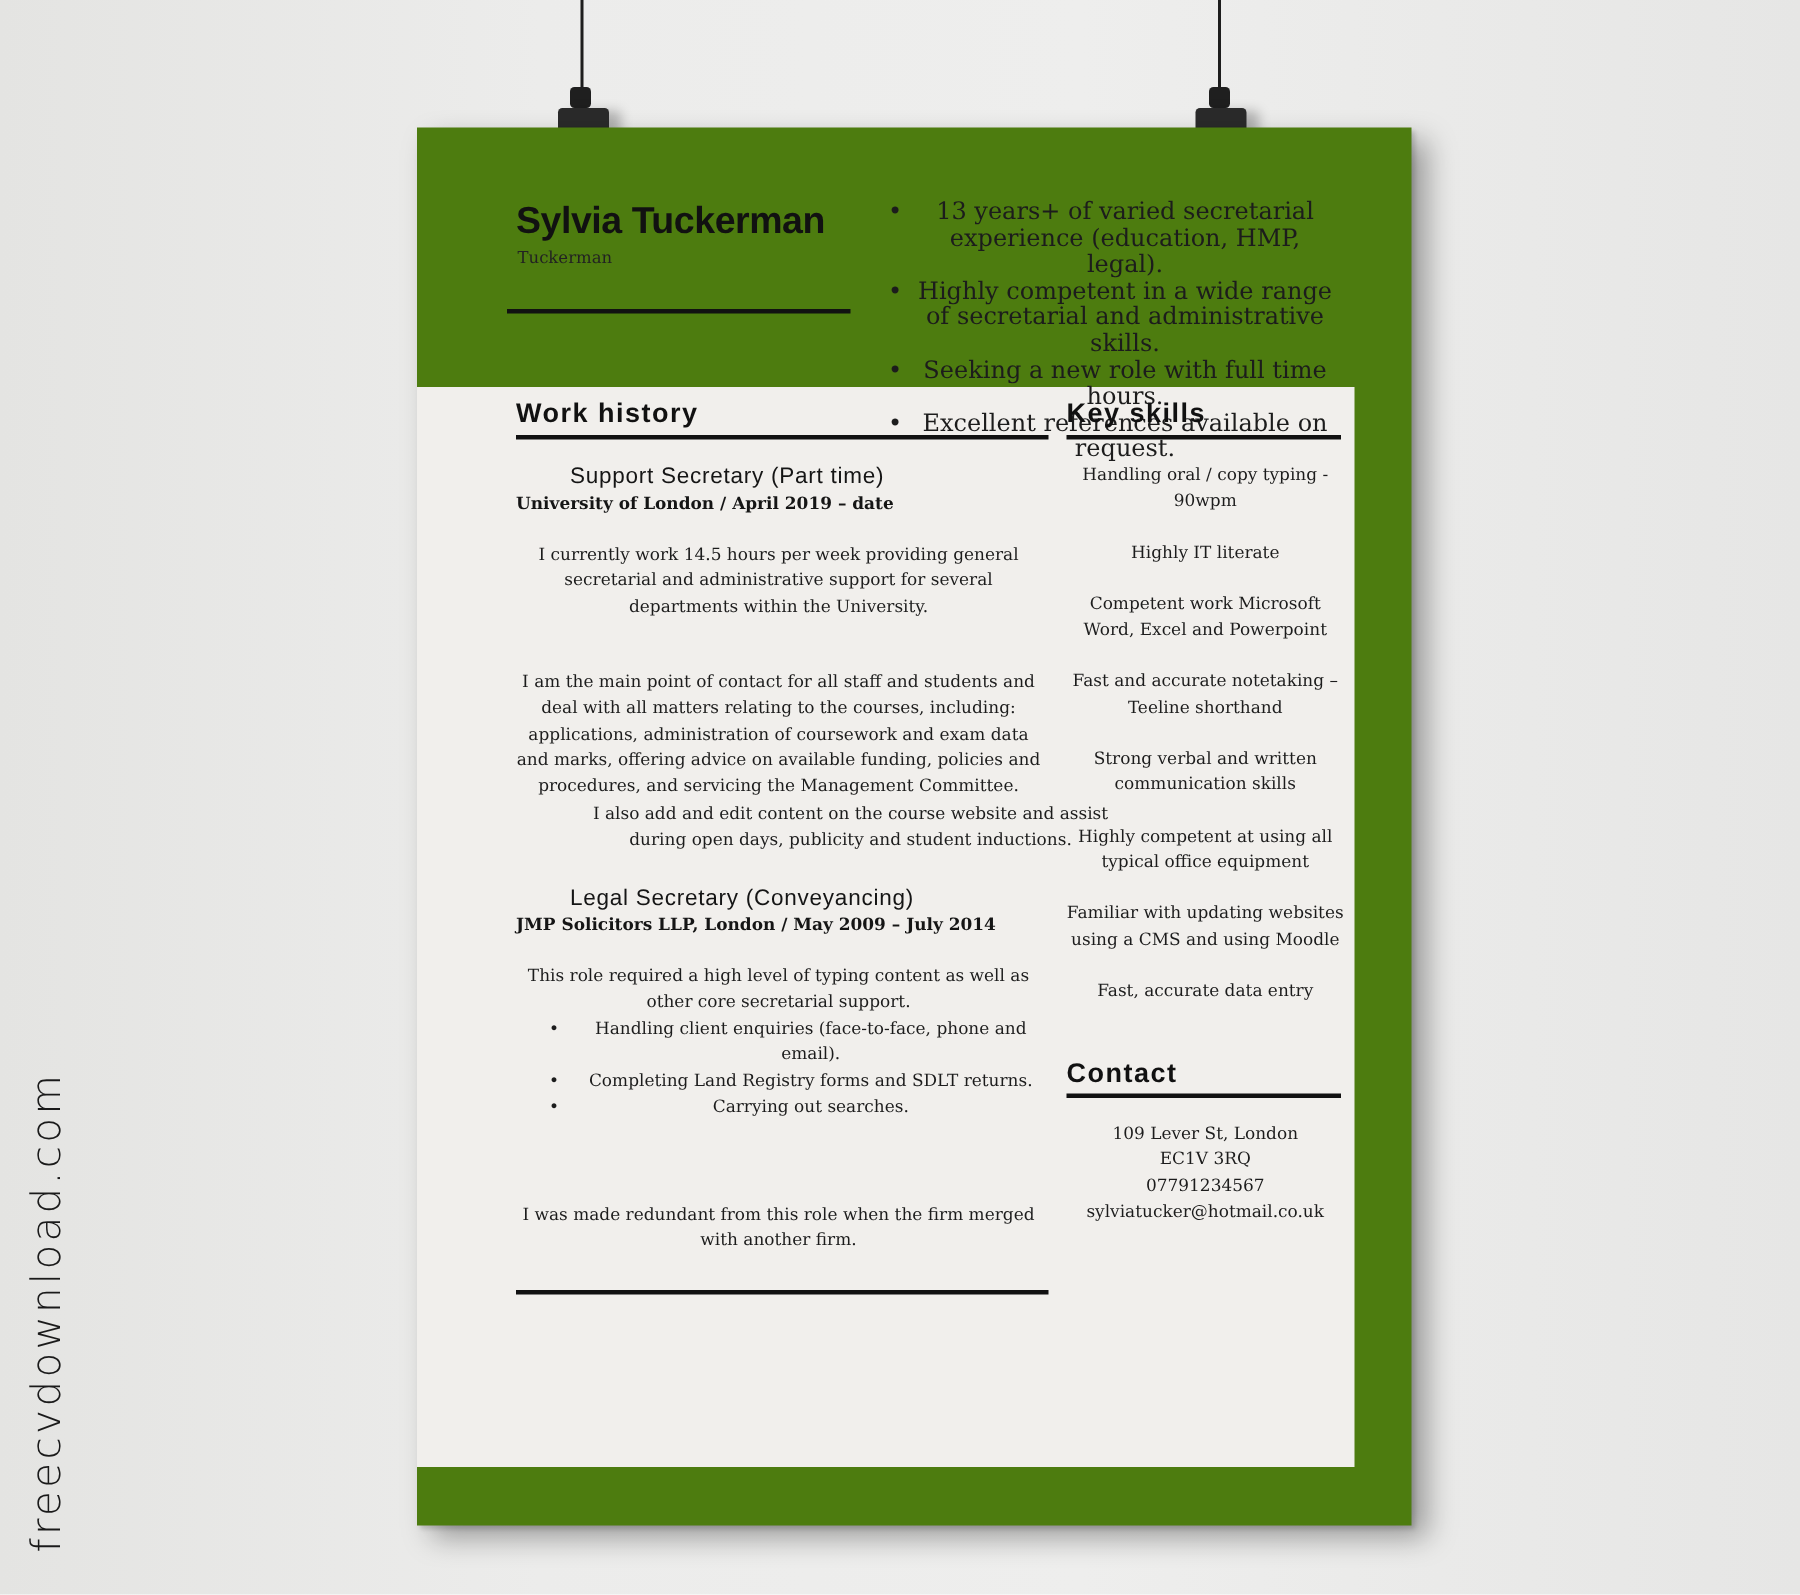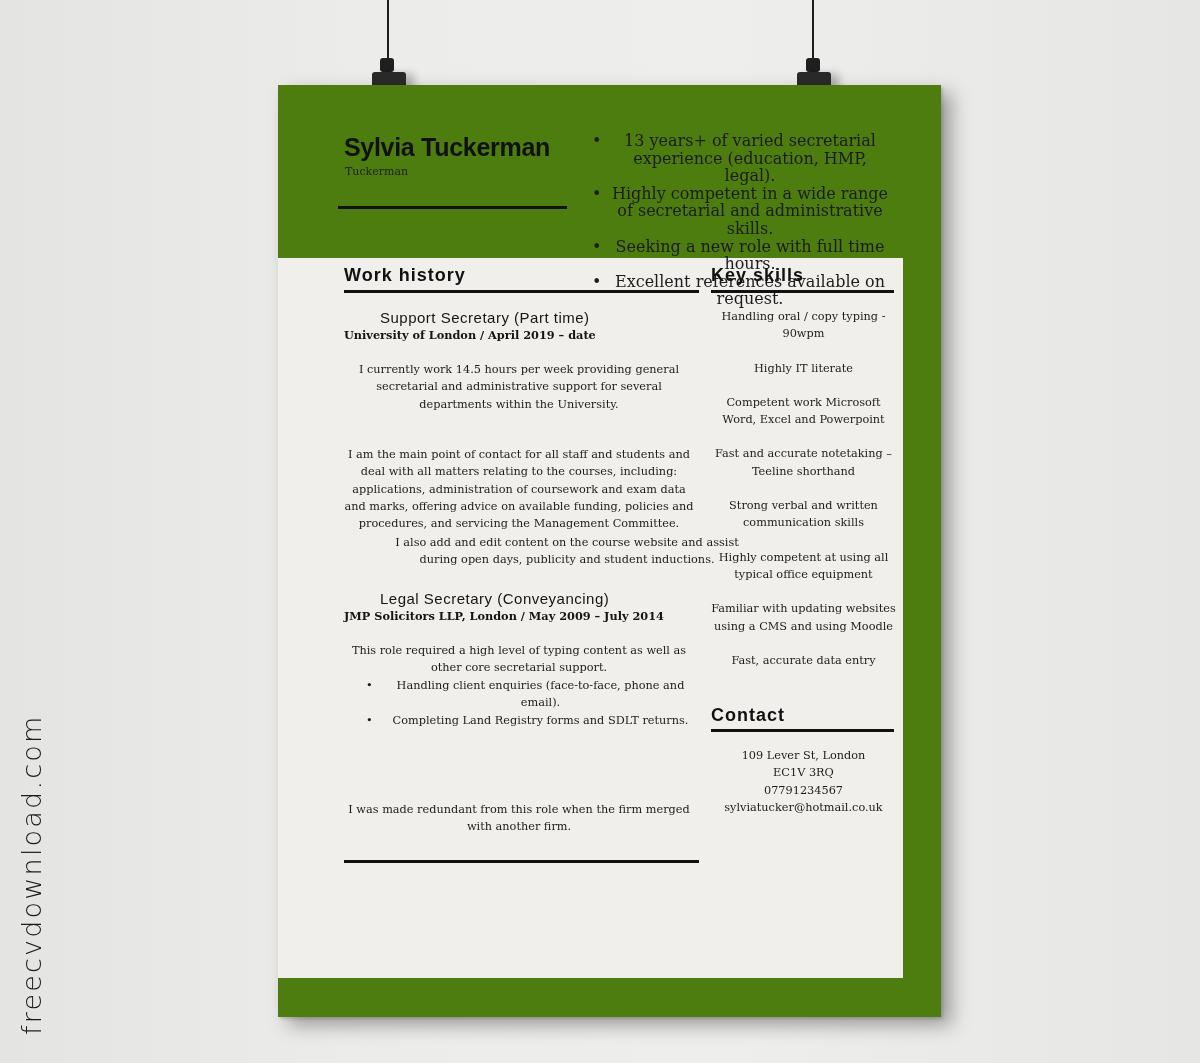--- a/index.html
+++ b/index.html
@@ -110,20 +110,21 @@
   <p class="para" style="top:276px;">I currently work 14.5 hours per week providing general secretarial and administrative support for several departments within the University.</p>
   <p class="para" style="top:345px;margin-top:16px;">I am the main point of contact for all staff and students and deal with all matters relating to the courses, including: applications, administration of coursework and exam data and marks, offering advice on available funding, policies and procedures, and servicing the Management Committee.</p>
   <p class="para" style="top:449px;margin-left:48px;">I also add and edit content on the course website and assist during open days, publicity and student inductions.</p>
 
   <div class="job-title" style="top:505px;">Legal Secretary (Conveyancing)</div>
   <div class="job-sub" style="top:524px;">JMP Solicitors LLP, London / May 2009 – July 2014</div>
   <p class="para" style="top:557px;">This role required a high level of typing content as well as other core secretarial support.</p>
   <ul class="bullets" style="top:592px;">
     <li>Handling client enquiries (face-to-face, phone and email).</li>
     <li>Completing Land Registry forms and SDLT returns.</li>
+    <li>Carrying out searches.</li>
   </ul>
   <p class="para" style="top:716px;">I was made redundant from this role when the firm merged with another firm.</p>
   <div class="rule" style="left:66px;top:775px;width:355px;"></div>
 
   <div class="h2" style="left:433px;top:180px;">Key skills</div>
   <div class="rule" style="left:433px;top:205px;width:183px;"></div>
   <ul class="skills">
     <li>Handling oral / copy typing - 90wpm</li>
     <li>Highly IT literate</li>
     <li>Competent work Microsoft Word, Excel and Powerpoint</li>

